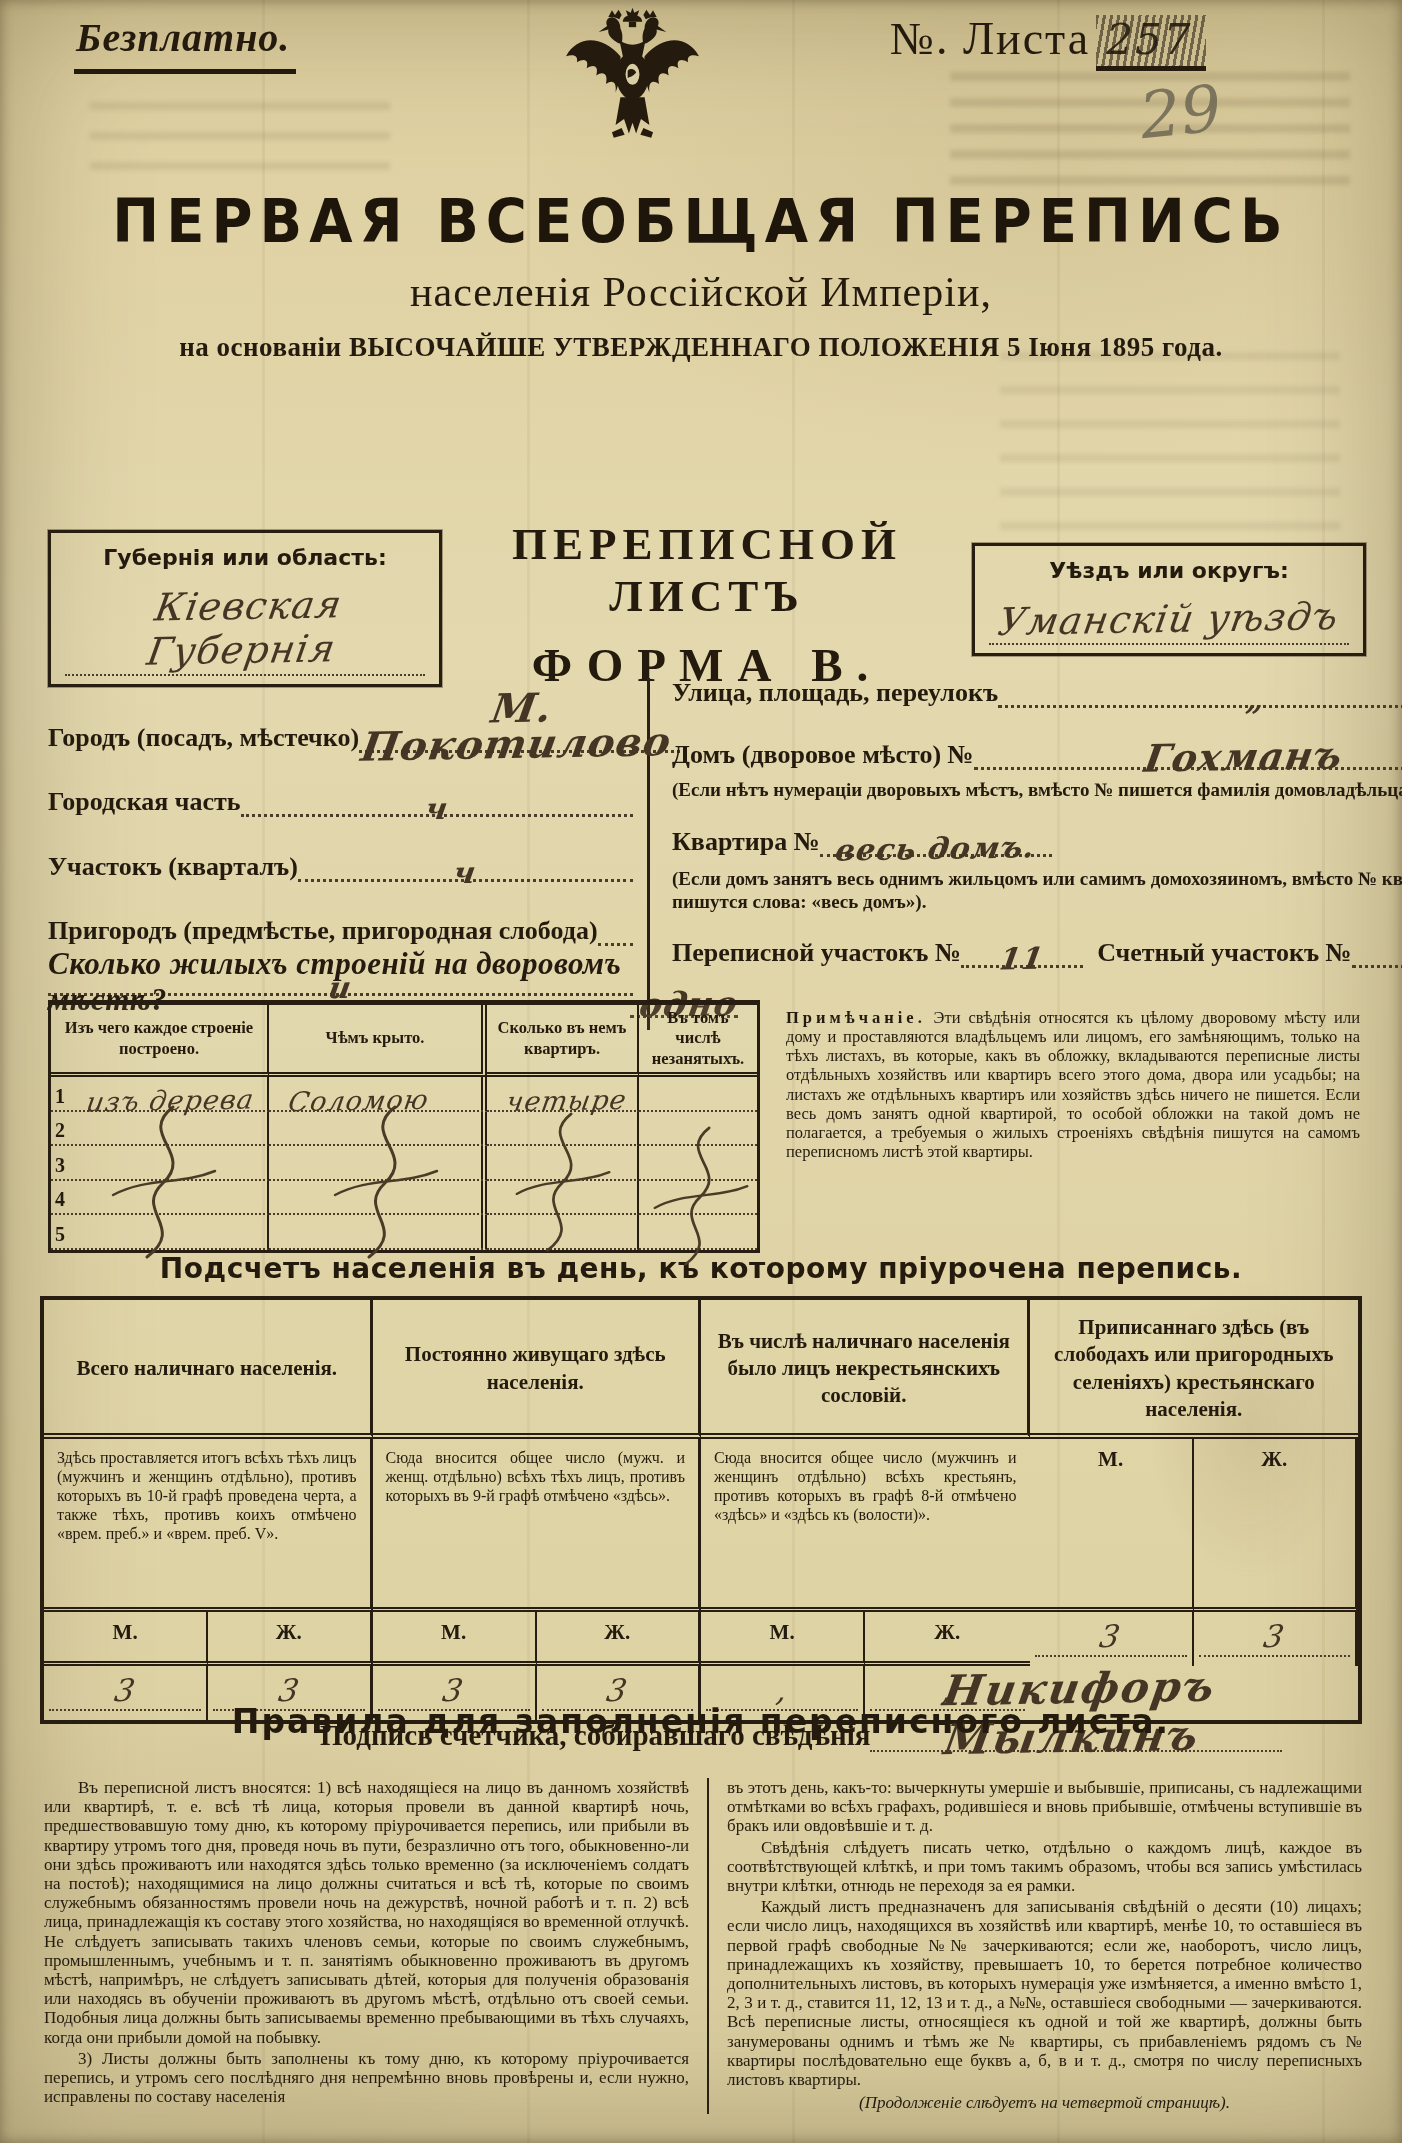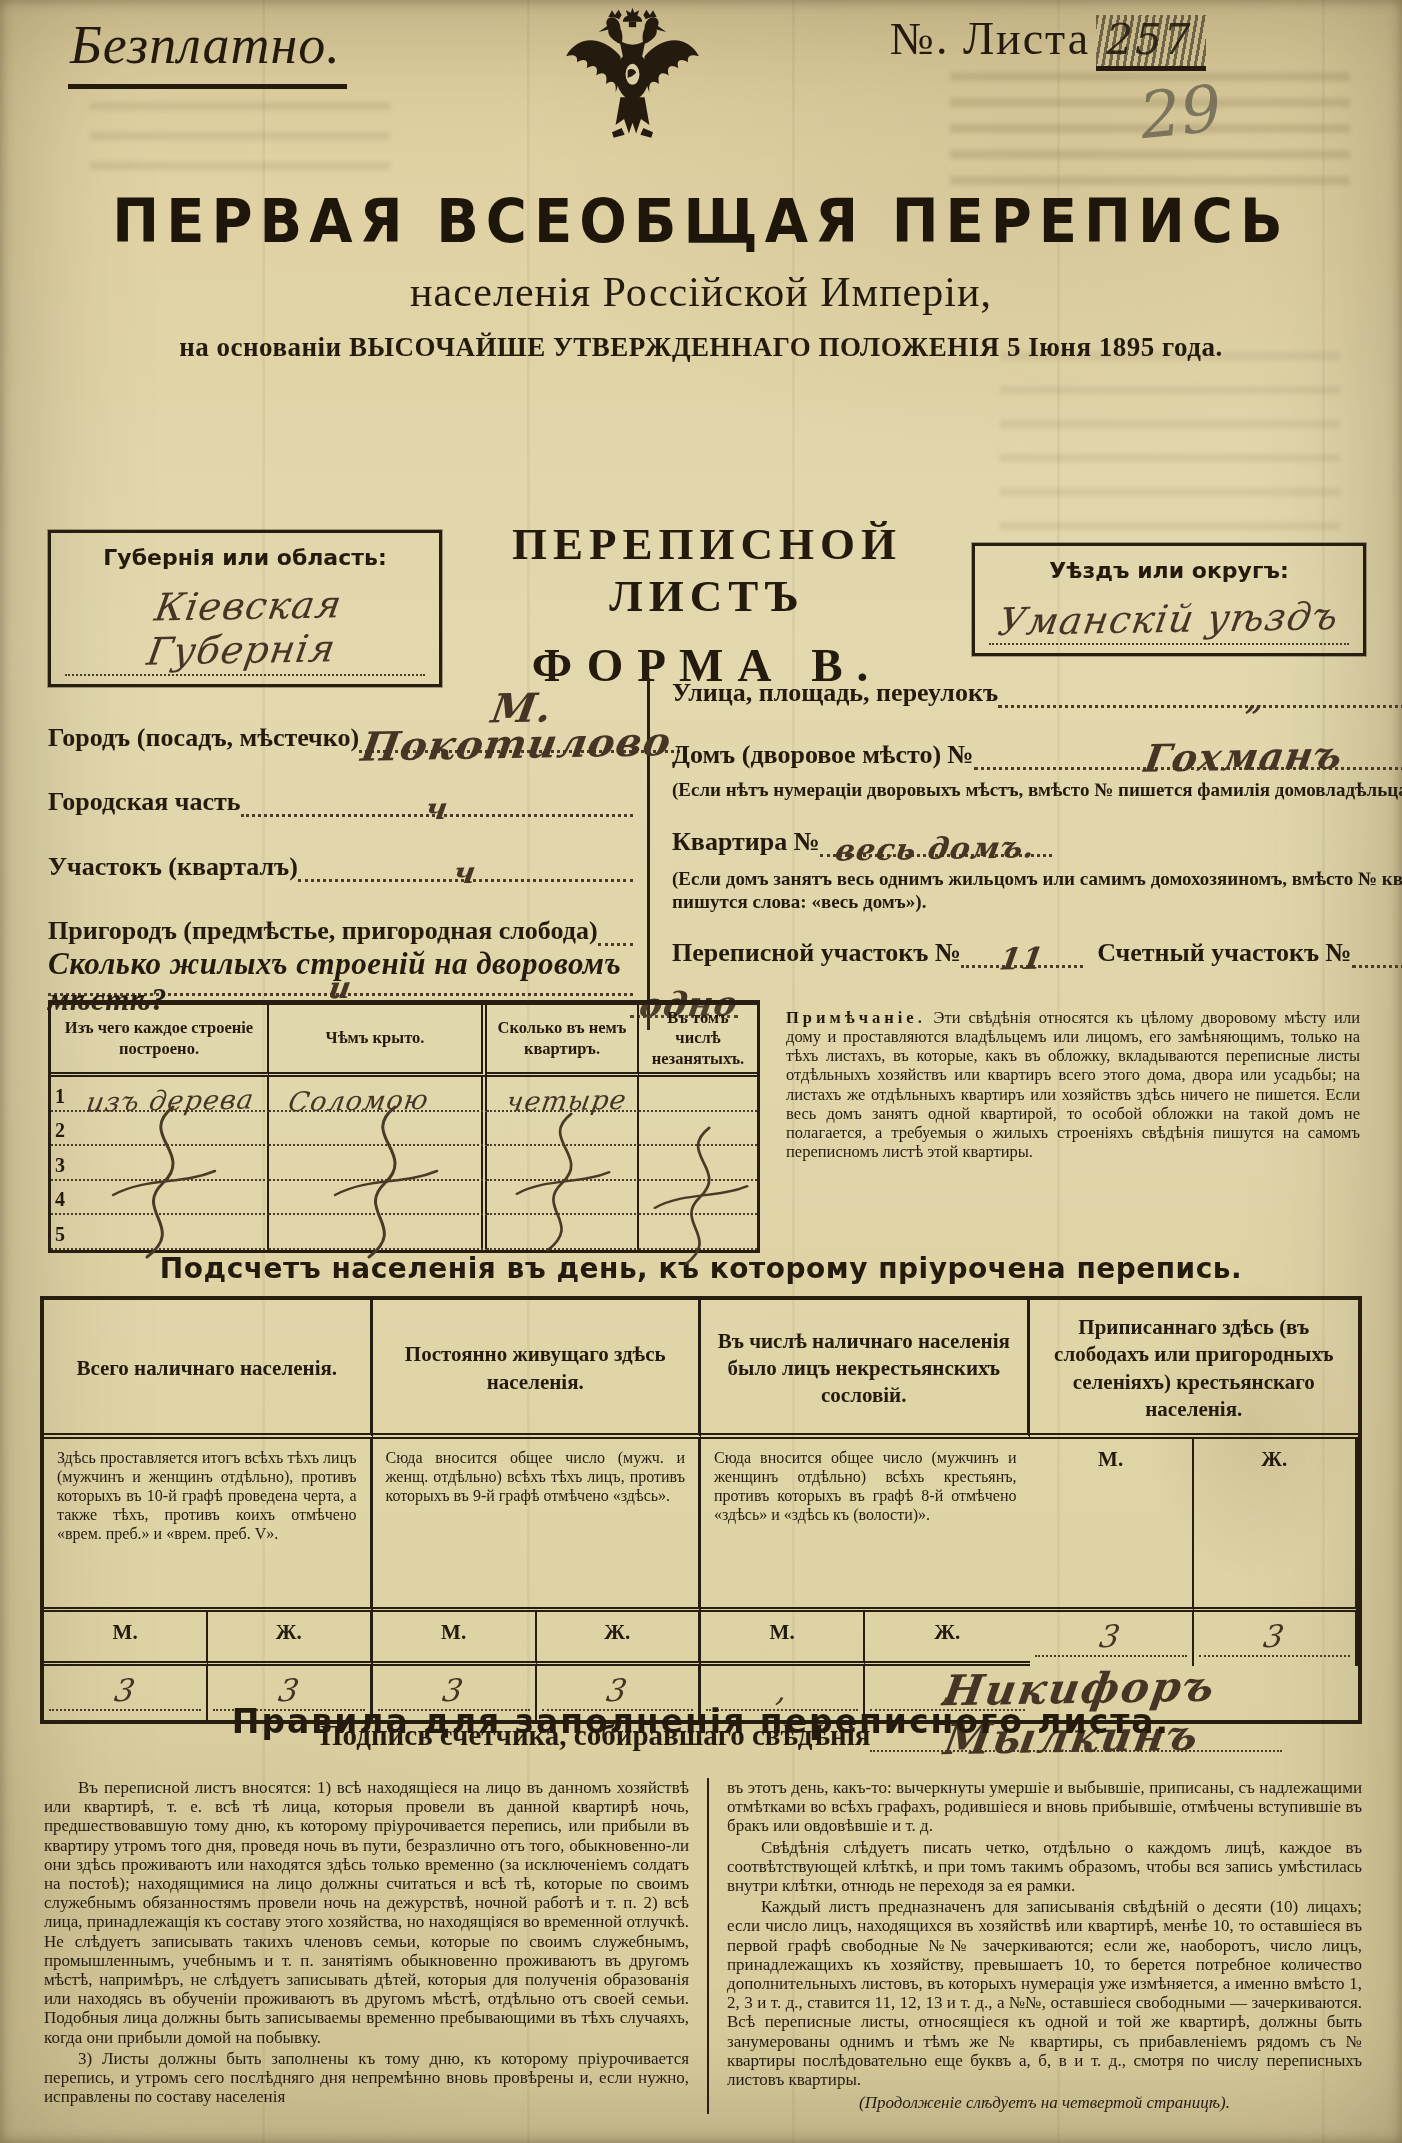--- a/index.html
+++ b/index.html
@@ -32,21 +32,21 @@
       background:repeating-linear-gradient(0deg, rgba(98,84,48,.12) 0 8px, transparent 8px 30px);}
   .s3{left:1000px;top:330px;width:340px;height:200px;
       background:repeating-linear-gradient(0deg, rgba(98,84,48,.10) 0 8px, transparent 8px 34px);}
   .s4{left:1150px;top:1280px;width:200px;height:300px;
       background:radial-gradient(ellipse, rgba(110,90,50,.14), transparent 70%);}
 
   .abs{position:absolute;}
 
   
   .free-label{
-    left:68px;top:14px;font-size:54px;font-style:italic;font-weight:normal;
+    left:74px;top:14px;font-size:40px;font-style:italic;font-weight:bold;
     border-bottom:5px solid var(--ink);padding:0 6px 8px 2px;letter-spacing:1px;
   }
   .eagle-wrap{left:560px;top:4px;}
   .sheetno{left:890px;top:12px;font-size:46px;letter-spacing:2px;white-space:nowrap;}
   .struck{
     display:inline-block;font-family:"DejaVu Serif",serif;font-style:italic;
     font-size:42px;padding:0 14px 2px 10px;margin-left:6px;color:rgba(36,27,14,.9);
     background:repeating-linear-gradient(100deg, rgba(36,27,14,.55) 0 3px, rgba(36,27,14,0) 3px 7px);
     border-bottom:5px solid var(--ink);
   }

